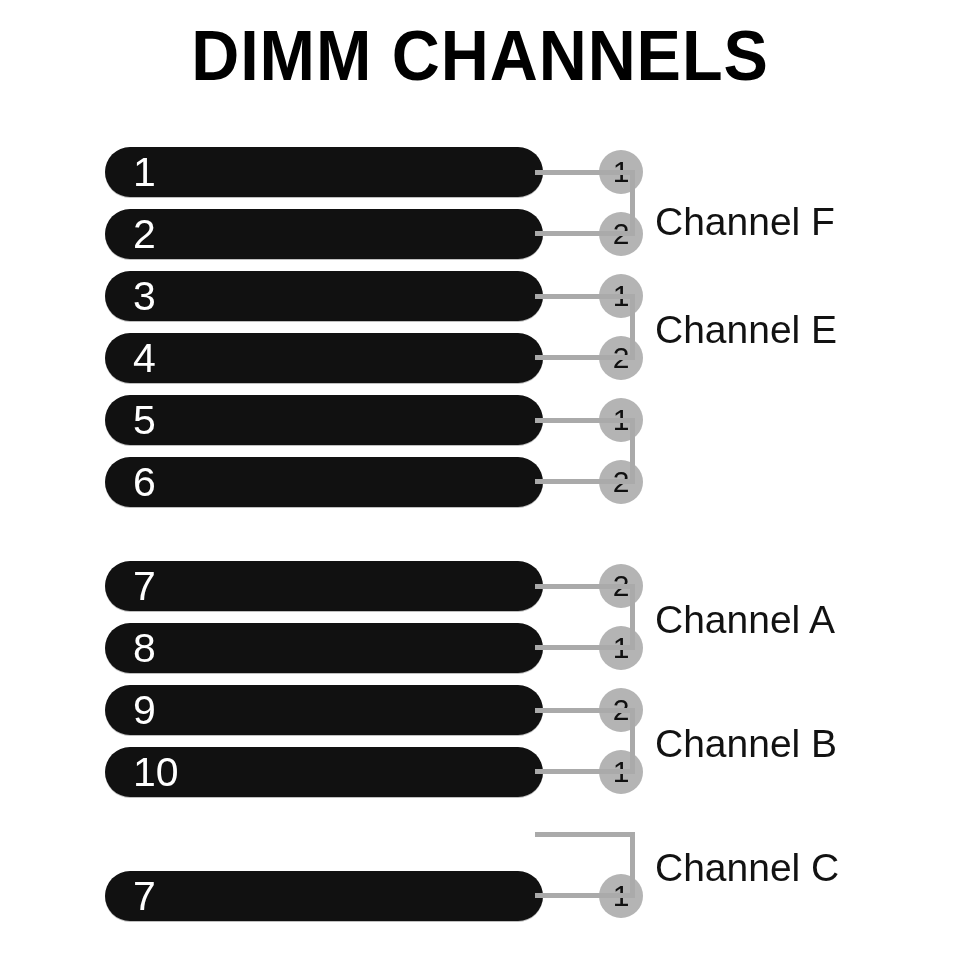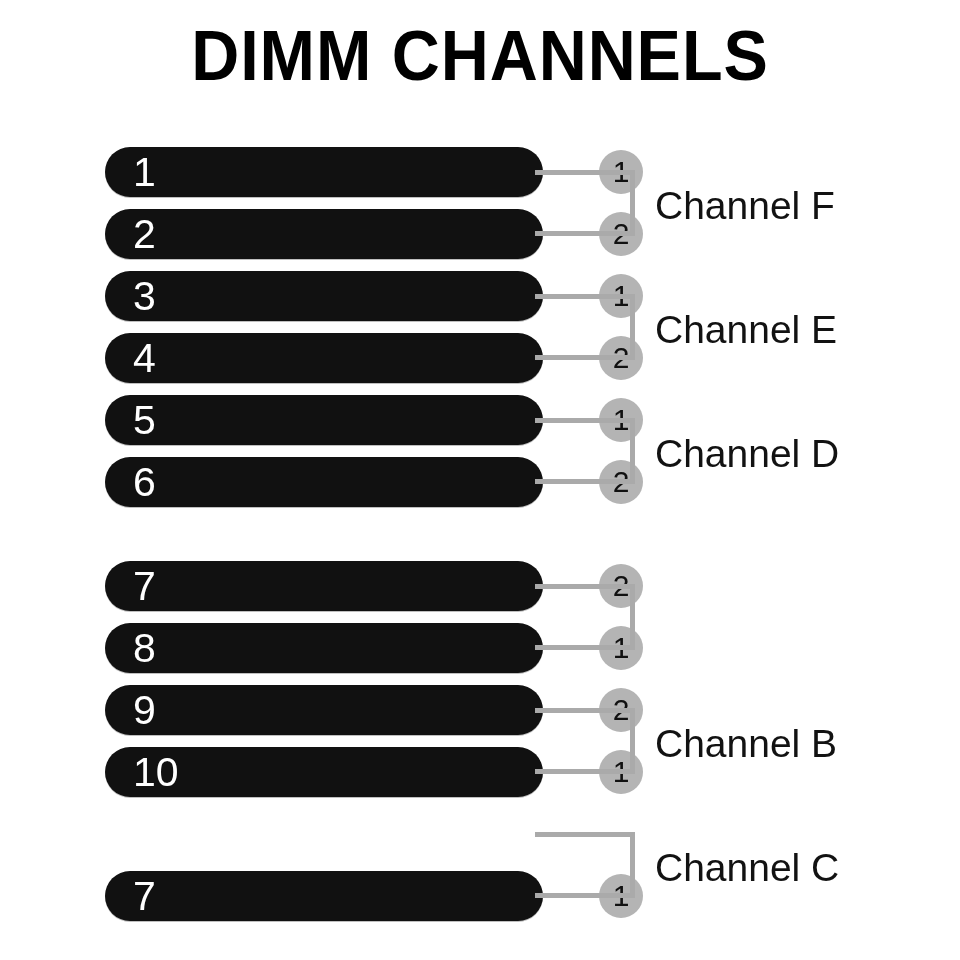--- a/index.html
+++ b/index.html
@@ -153,23 +153,22 @@
     <div class="arm" style="top:61px; width:100px"></div>
     <div class="spine" style="top:0; height:66px"></div>
   </div>
 
   <div class="bracket" style="left:535px; top:418px; width:100px; height:66px">
     <div class="arm" style="top:0; width:100px"></div>
     <div class="arm" style="top:61px; width:100px"></div>
     <div class="spine" style="top:0; height:66px"></div>
   </div>
 
-  <div class="channel-label" style="top:186px">Channel F</div>
+  <div class="channel-label" style="top:202px">Channel F</div>
   <div class="channel-label" style="top:310px">Channel E</div>
-  <div class="channel-label" style="top:434px">Channel D</div>
 
   <div class="slot" style="top:561px">
     <span class="slot-number">7</span>
     <span class="badge" style="top:3px">2</span>
   </div>
 
   <div class="slot" style="top:623px">
     <span class="slot-number">8</span>
     <span class="badge" style="top:3px">1</span>
   </div>
@@ -201,16 +200,17 @@
     <div class="arm" style="top:61px; width:100px"></div>
     <div class="spine" style="top:0; height:66px"></div>
   </div>
 
   <div class="bracket" style="left:535px; top:832px; width:100px; height:66px">
     <div class="arm" style="top:0; width:100px"></div>
     <div class="arm" style="top:61px; width:100px"></div>
     <div class="spine" style="top:0; height:66px"></div>
   </div>
 
+  <div class="channel-label" style="top:600px">Channel A</div>
   <div class="channel-label" style="top:724px">Channel B</div>
   <div class="channel-label" style="top:848px">Channel C</div>
 
 </div>
 
 </body></html>

